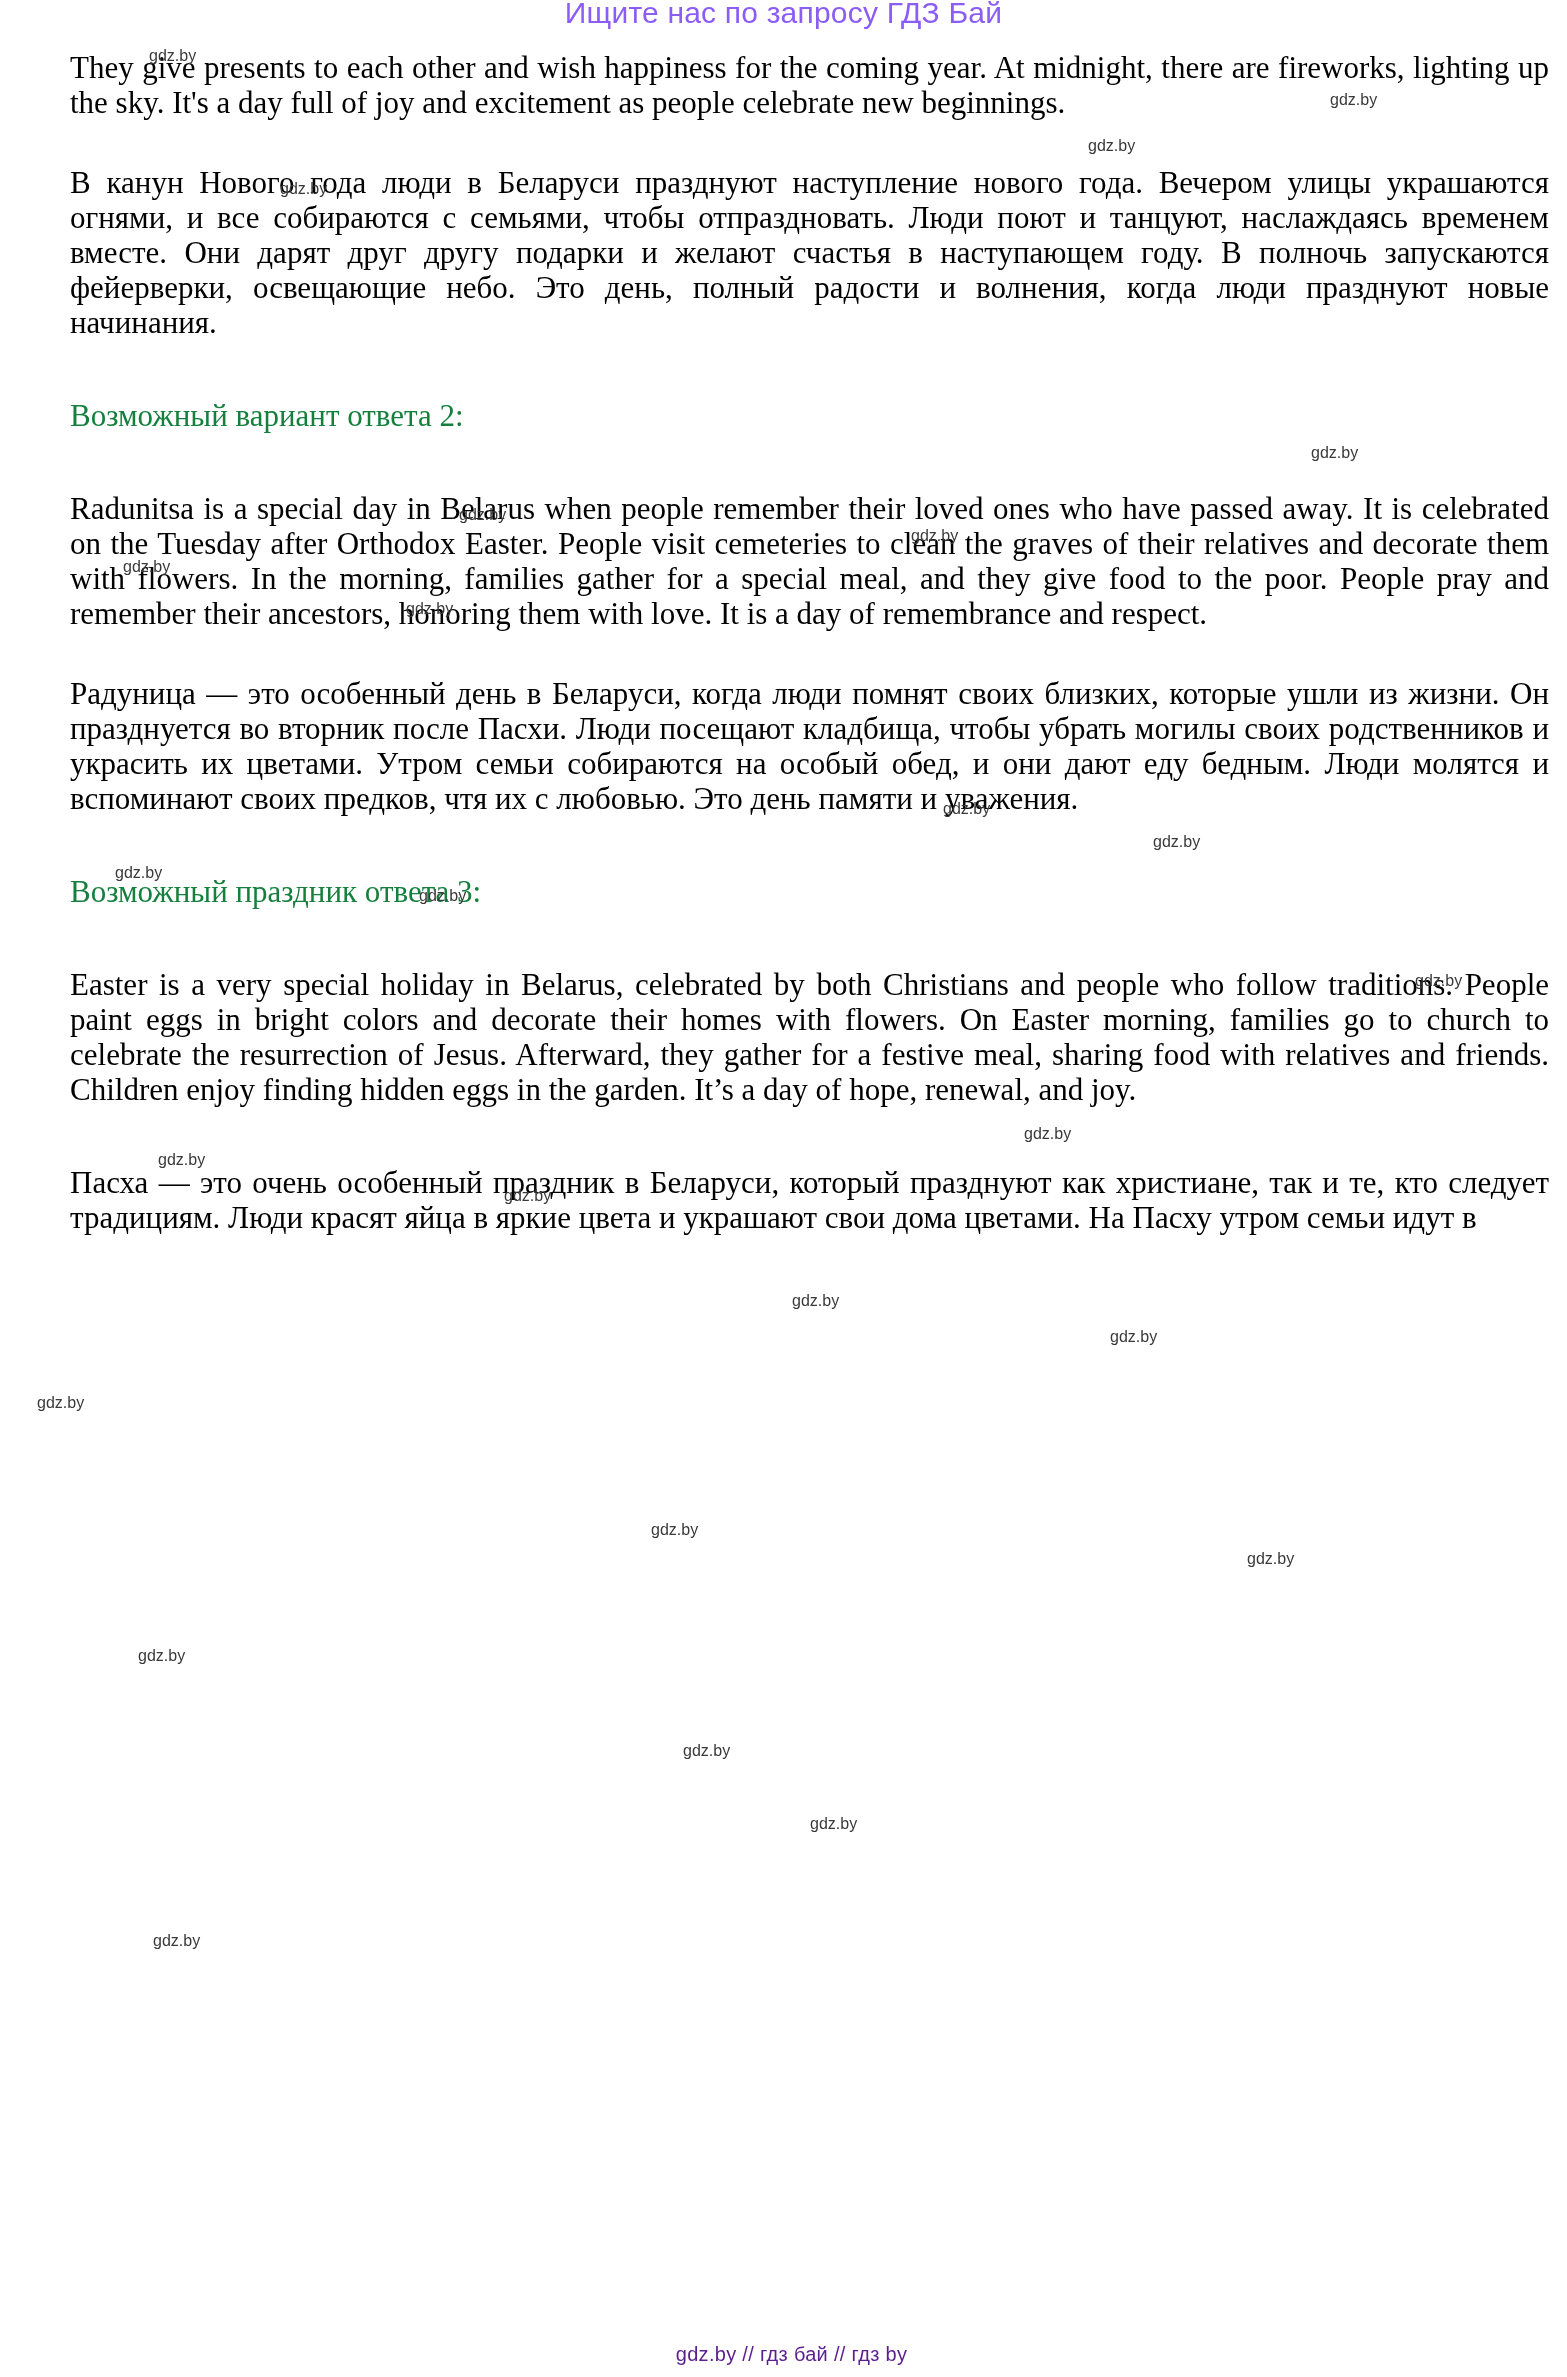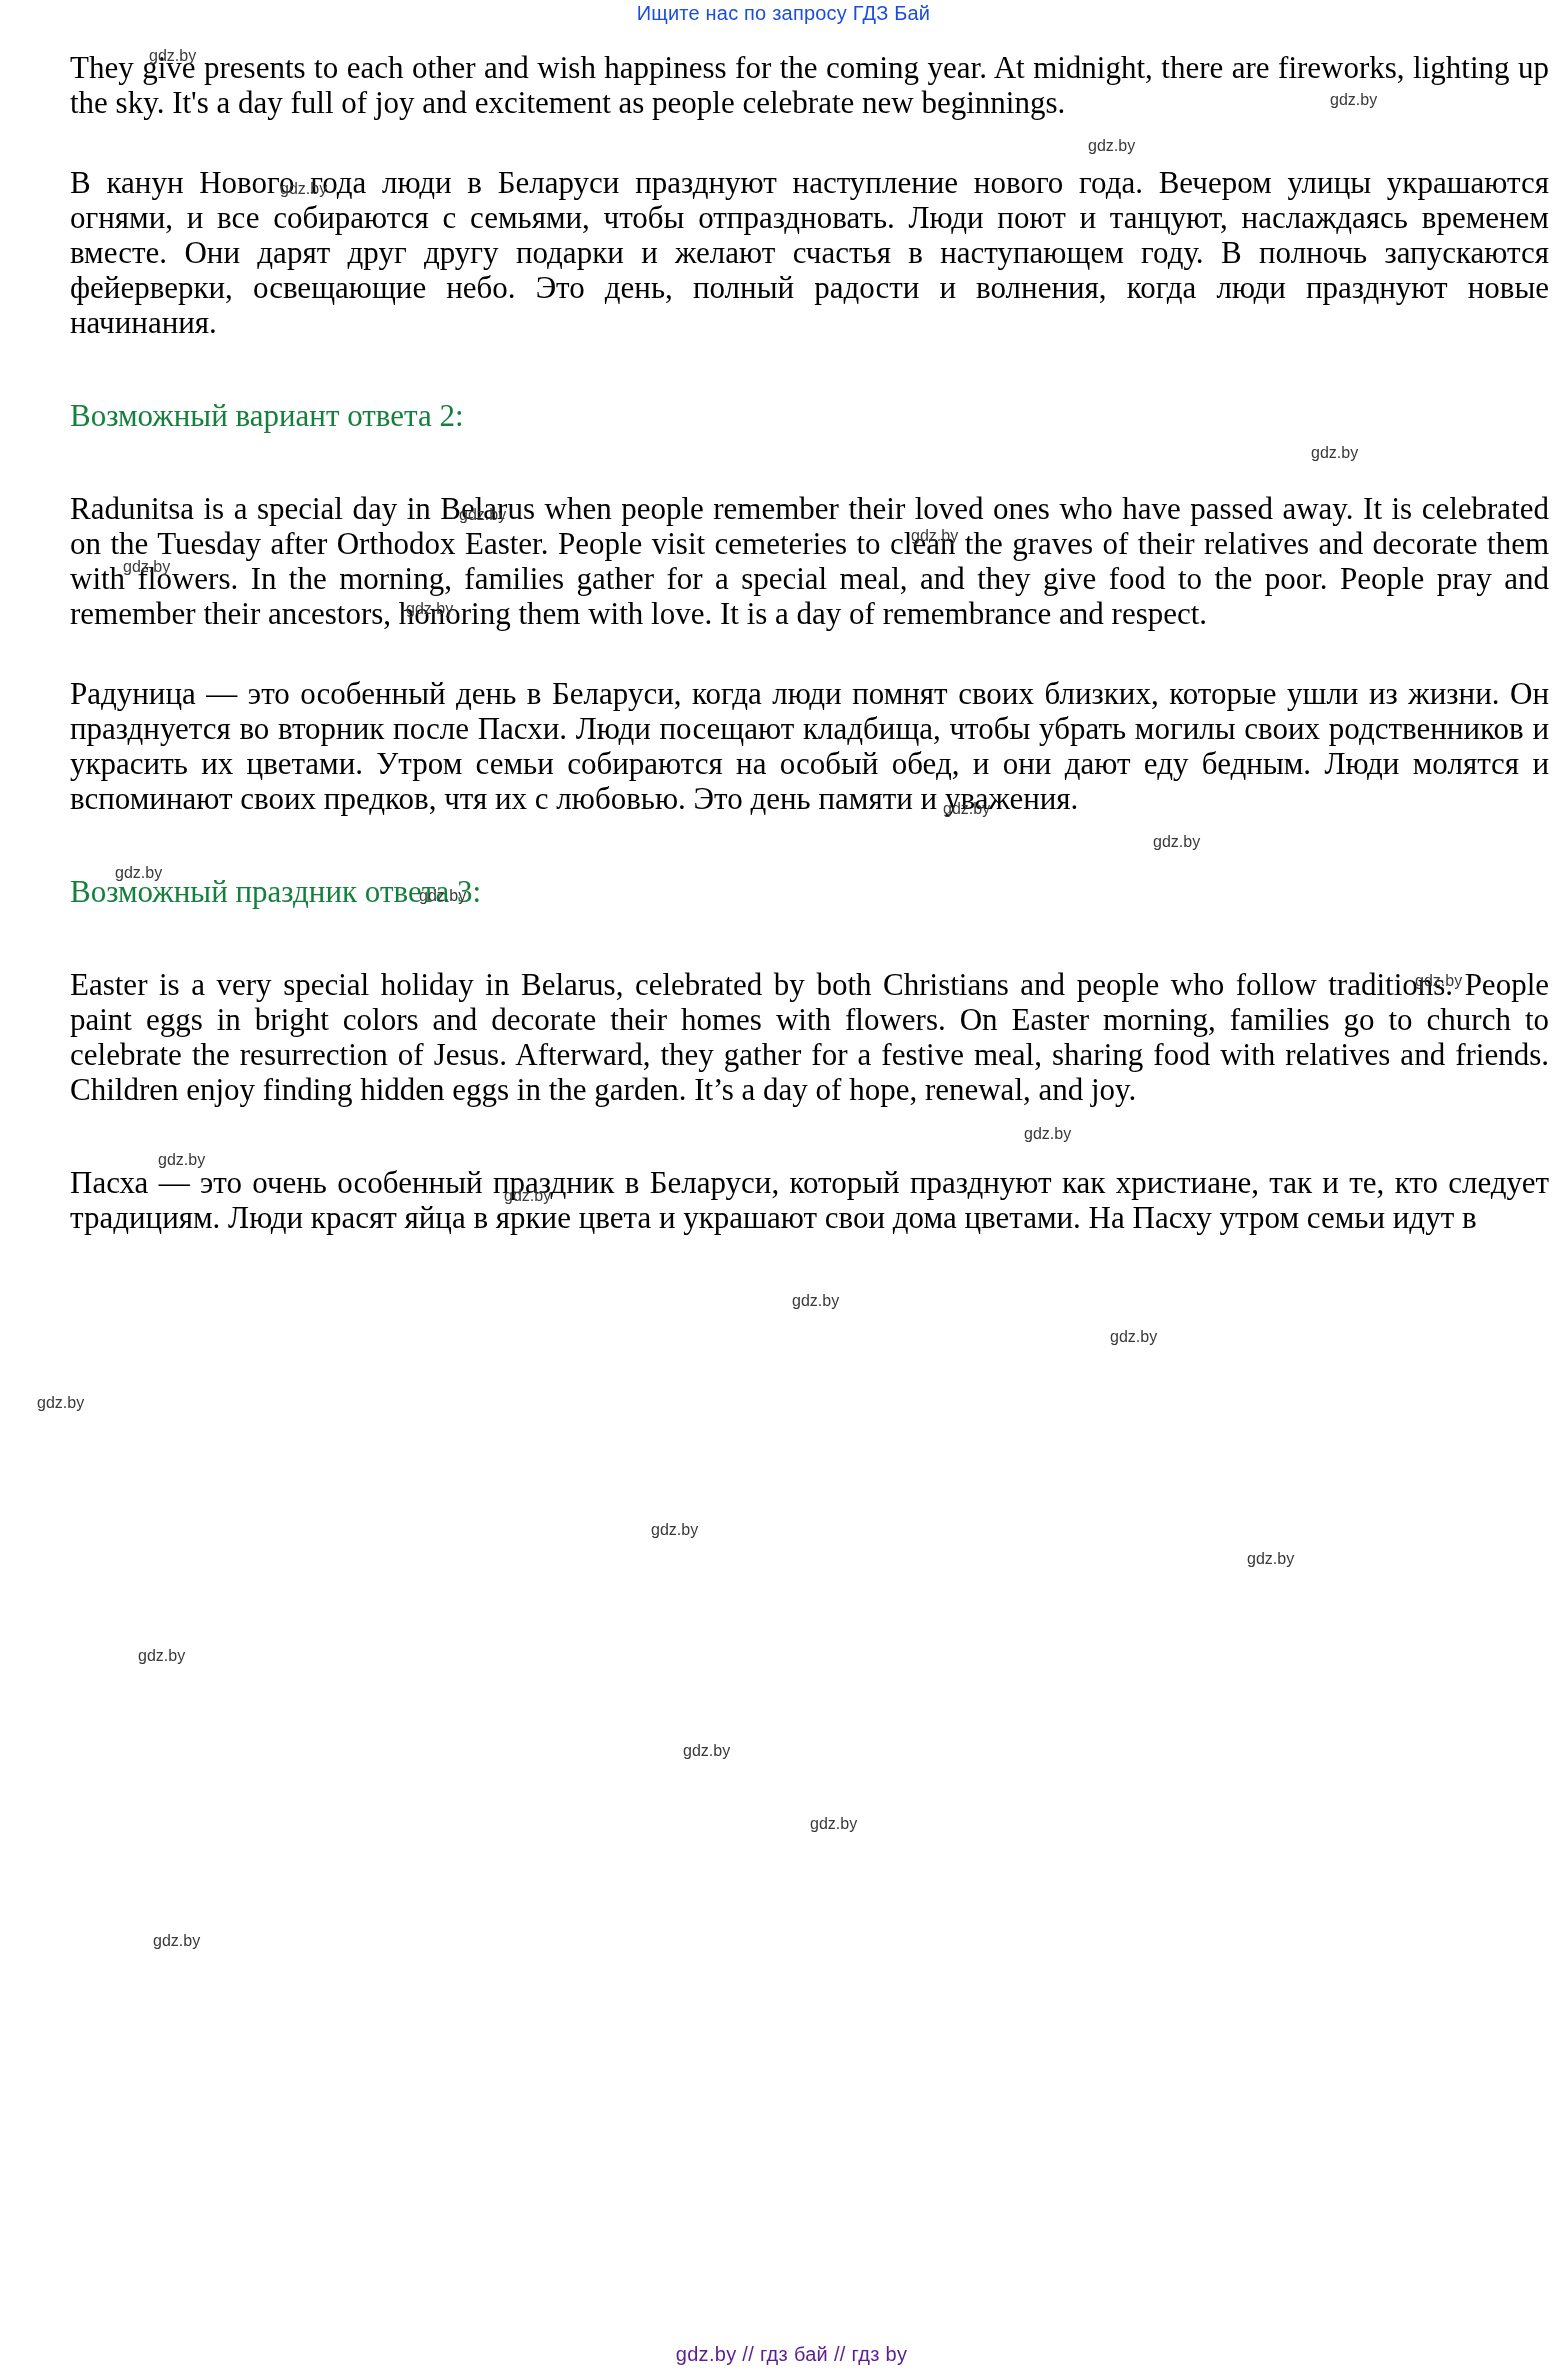--- a/index.html
+++ b/index.html
@@ -17,23 +17,23 @@
     background: #ffffff;
     overflow: hidden;
   }
   .site-header {
     position: absolute;
     top: 0px;
     left: 0;
     width: 1567px;
     text-align: center;
     font-family: "Liberation Sans", "DejaVu Sans", sans-serif;
-    font-size: 20px;
+    font-size: 30px;
     line-height: 26.5px;
-    color: #1d4ed8;
+    color: #8b5cf6;
     letter-spacing: 0.2px;
   }
   .content {
     position: absolute;
     left: 70px;
     top: 50px;
     width: 1479px;
   }
   p.para {
     margin: 0;

